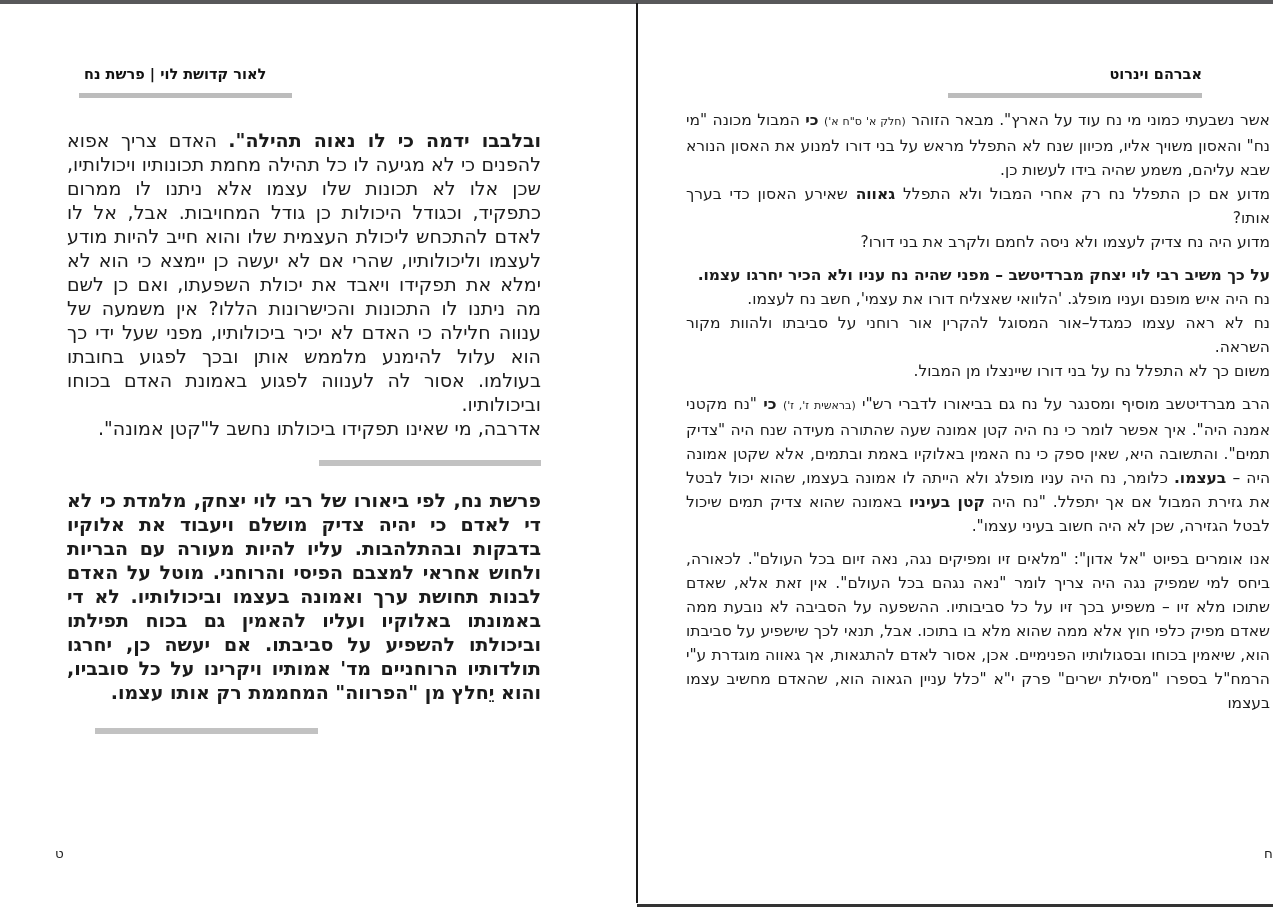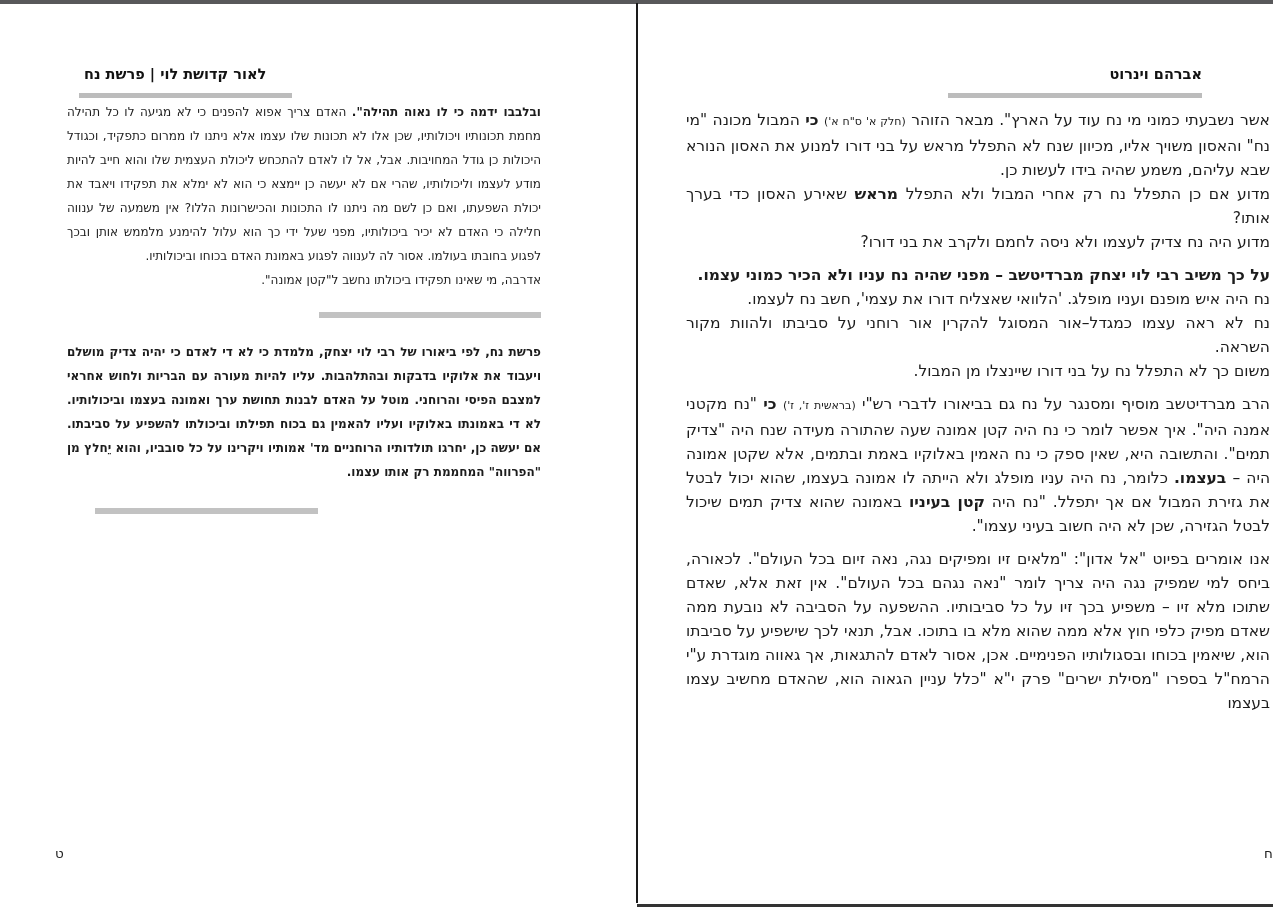--- a/index.html
+++ b/index.html
@@ -16,21 +16,21 @@
 
   .hdr{position:absolute;top:66px;font-weight:700;font-size:14.5px;color:#121212;white-space:nowrap;}
   .hdr-right{right:68px;}
   .hdr-left{left:17px;}
   .hdr-rule{position:absolute;top:93px;height:5px;background:#bcbcbc;}
   .hdr-rule-right{right:68px;width:254px;}
   .hdr-rule-left{left:12px;width:213px;}
 
   .pagebody{position:absolute;left:0;right:0;text-align:justify;color:#1c1c1c;line-height:24px;}
   .page-right .pagebody{top:108px;font-size:15.5px;}
-  .page-left .pagebody{top:100px;font-size:12px;}
+  .page-left .pagebody{top:128px;font-size:19px;}
 
   p.para{margin:0;padding:0;}
   p.para.gap{margin-top:9px;}
   .b{font-weight:700;}
   .small{font-size:11px;}
 
   .mid-rule{height:6px;background:#c2c2c2;}
   .rule-a{width:222px;margin:20px 0 22px 0;}   
   .rule-b{width:223px;margin:24px 223px 0 0;}  
 
@@ -44,23 +44,23 @@
 <div class="spread">
   <div class="topbar"></div>
   <div class="spine"></div>
   <div class="bottombar"></div>
 
   <section class="page page-right">
     <div class="hdr hdr-right">אברהם וינרוט</div>
     <div class="hdr-rule hdr-rule-right"></div>
     <div class="pagebody">
         <p class="para"><span>אשר נשבעתי כמוני מי נח עוד על הארץ". מבאר הזוהר </span><span class="small">(חלק א' ס"ח א')</span><span> </span><span class="b">כי</span><span> המבול מכונה "מי נח" והאסון משויך אליו, מכיוון שנח לא התפלל מראש על בני דורו למנוע את האסון הנורא שבא עליהם, משמע שהיה בידו לעשות כן.</span></p>
-        <p class="para"><span>מדוע אם כן התפלל נח רק אחרי המבול ולא התפלל </span><span class="b">מראש</span><span> שאירע האסון כדי בערך אותו?</span></p>
+        <p class="para"><span>מדוע אם כן התפלל נח רק אחרי המבול ולא התפלל </span><span class="b">גאווה</span><span> שאירע האסון כדי בערך אותו?</span></p>
         <p class="para"><span>מדוע היה נח צדיק לעצמו ולא ניסה לחמם ולקרב את בני דורו?</span></p>
-        <p class="para gap"><span class="b">על כך משיב רבי לוי יצחק מברדיטשב – מפני שהיה נח עניו ולא הכיר כמוני עצמו.</span></p>
+        <p class="para gap"><span class="b">על כך משיב רבי לוי יצחק מברדיטשב – מפני שהיה נח עניו ולא הכיר יחרגו עצמו.</span></p>
         <p class="para"><span>נח היה איש מופנם ועניו מופלג. 'הלוואי שאצליח דורו את עצמי', חשב נח לעצמו.</span></p>
         <p class="para"><span>נח לא ראה עצמו כמגדל–אור המסוגל להקרין אור רוחני על סביבתו ולהוות מקור השראה.</span></p>
         <p class="para"><span>משום כך לא התפלל נח על בני דורו שיינצלו מן המבול.</span></p>
         <p class="para gap"><span>הרב מברדיטשב מוסיף ומסנגר על נח גם בביאורו לדברי רש"י </span><span class="small">(בראשית ז', ז')</span><span> </span><span class="b">כי</span><span> "נח מקטני אמנה היה". איך אפשר לומר כי נח היה קטן אמונה שעה שהתורה מעידה שנח היה "צדיק תמים". והתשובה היא, שאין ספק כי נח האמין באלוקיו באמת ובתמים, אלא שקטן אמונה היה – </span><span class="b">בעצמו.</span><span> כלומר, נח היה עניו מופלג ולא הייתה לו אמונה בעצמו, שהוא יכול לבטל את גזירת המבול אם אך יתפלל. "נח היה </span><span class="b">קטן בעיניו</span><span> באמונה שהוא צדיק תמים שיכול לבטל הגזירה, שכן לא היה חשוב בעיני עצמו".</span></p>
         <p class="para gap"><span>אנו אומרים בפיוט "אל אדון": "מלאים זיו ומפיקים נגה, נאה זיום בכל העולם". לכאורה, ביחס למי שמפיק נגה היה צריך לומר "נאה נגהם בכל העולם". אין זאת אלא, שאדם שתוכו מלא זיו – משפיע בכך זיו על כל סביבותיו. ההשפעה על הסביבה לא נובעת ממה שאדם מפיק כלפי חוץ אלא ממה שהוא מלא בו בתוכו. אבל, תנאי לכך שישפיע על סביבתו הוא, שיאמין בכוחו ובסגולותיו הפנימיים. אכן, אסור לאדם להתגאות, אך גאווה מוגדרת ע"י הרמח"ל בספרו "מסילת ישרים" פרק י"א "כלל עניין הגאוה הוא, שהאדם מחשיב עצמו בעצמו</span></p>
       </div>
     <div class="folio folio-right">ח</div>
   </section>
 
   <section class="page page-left">

